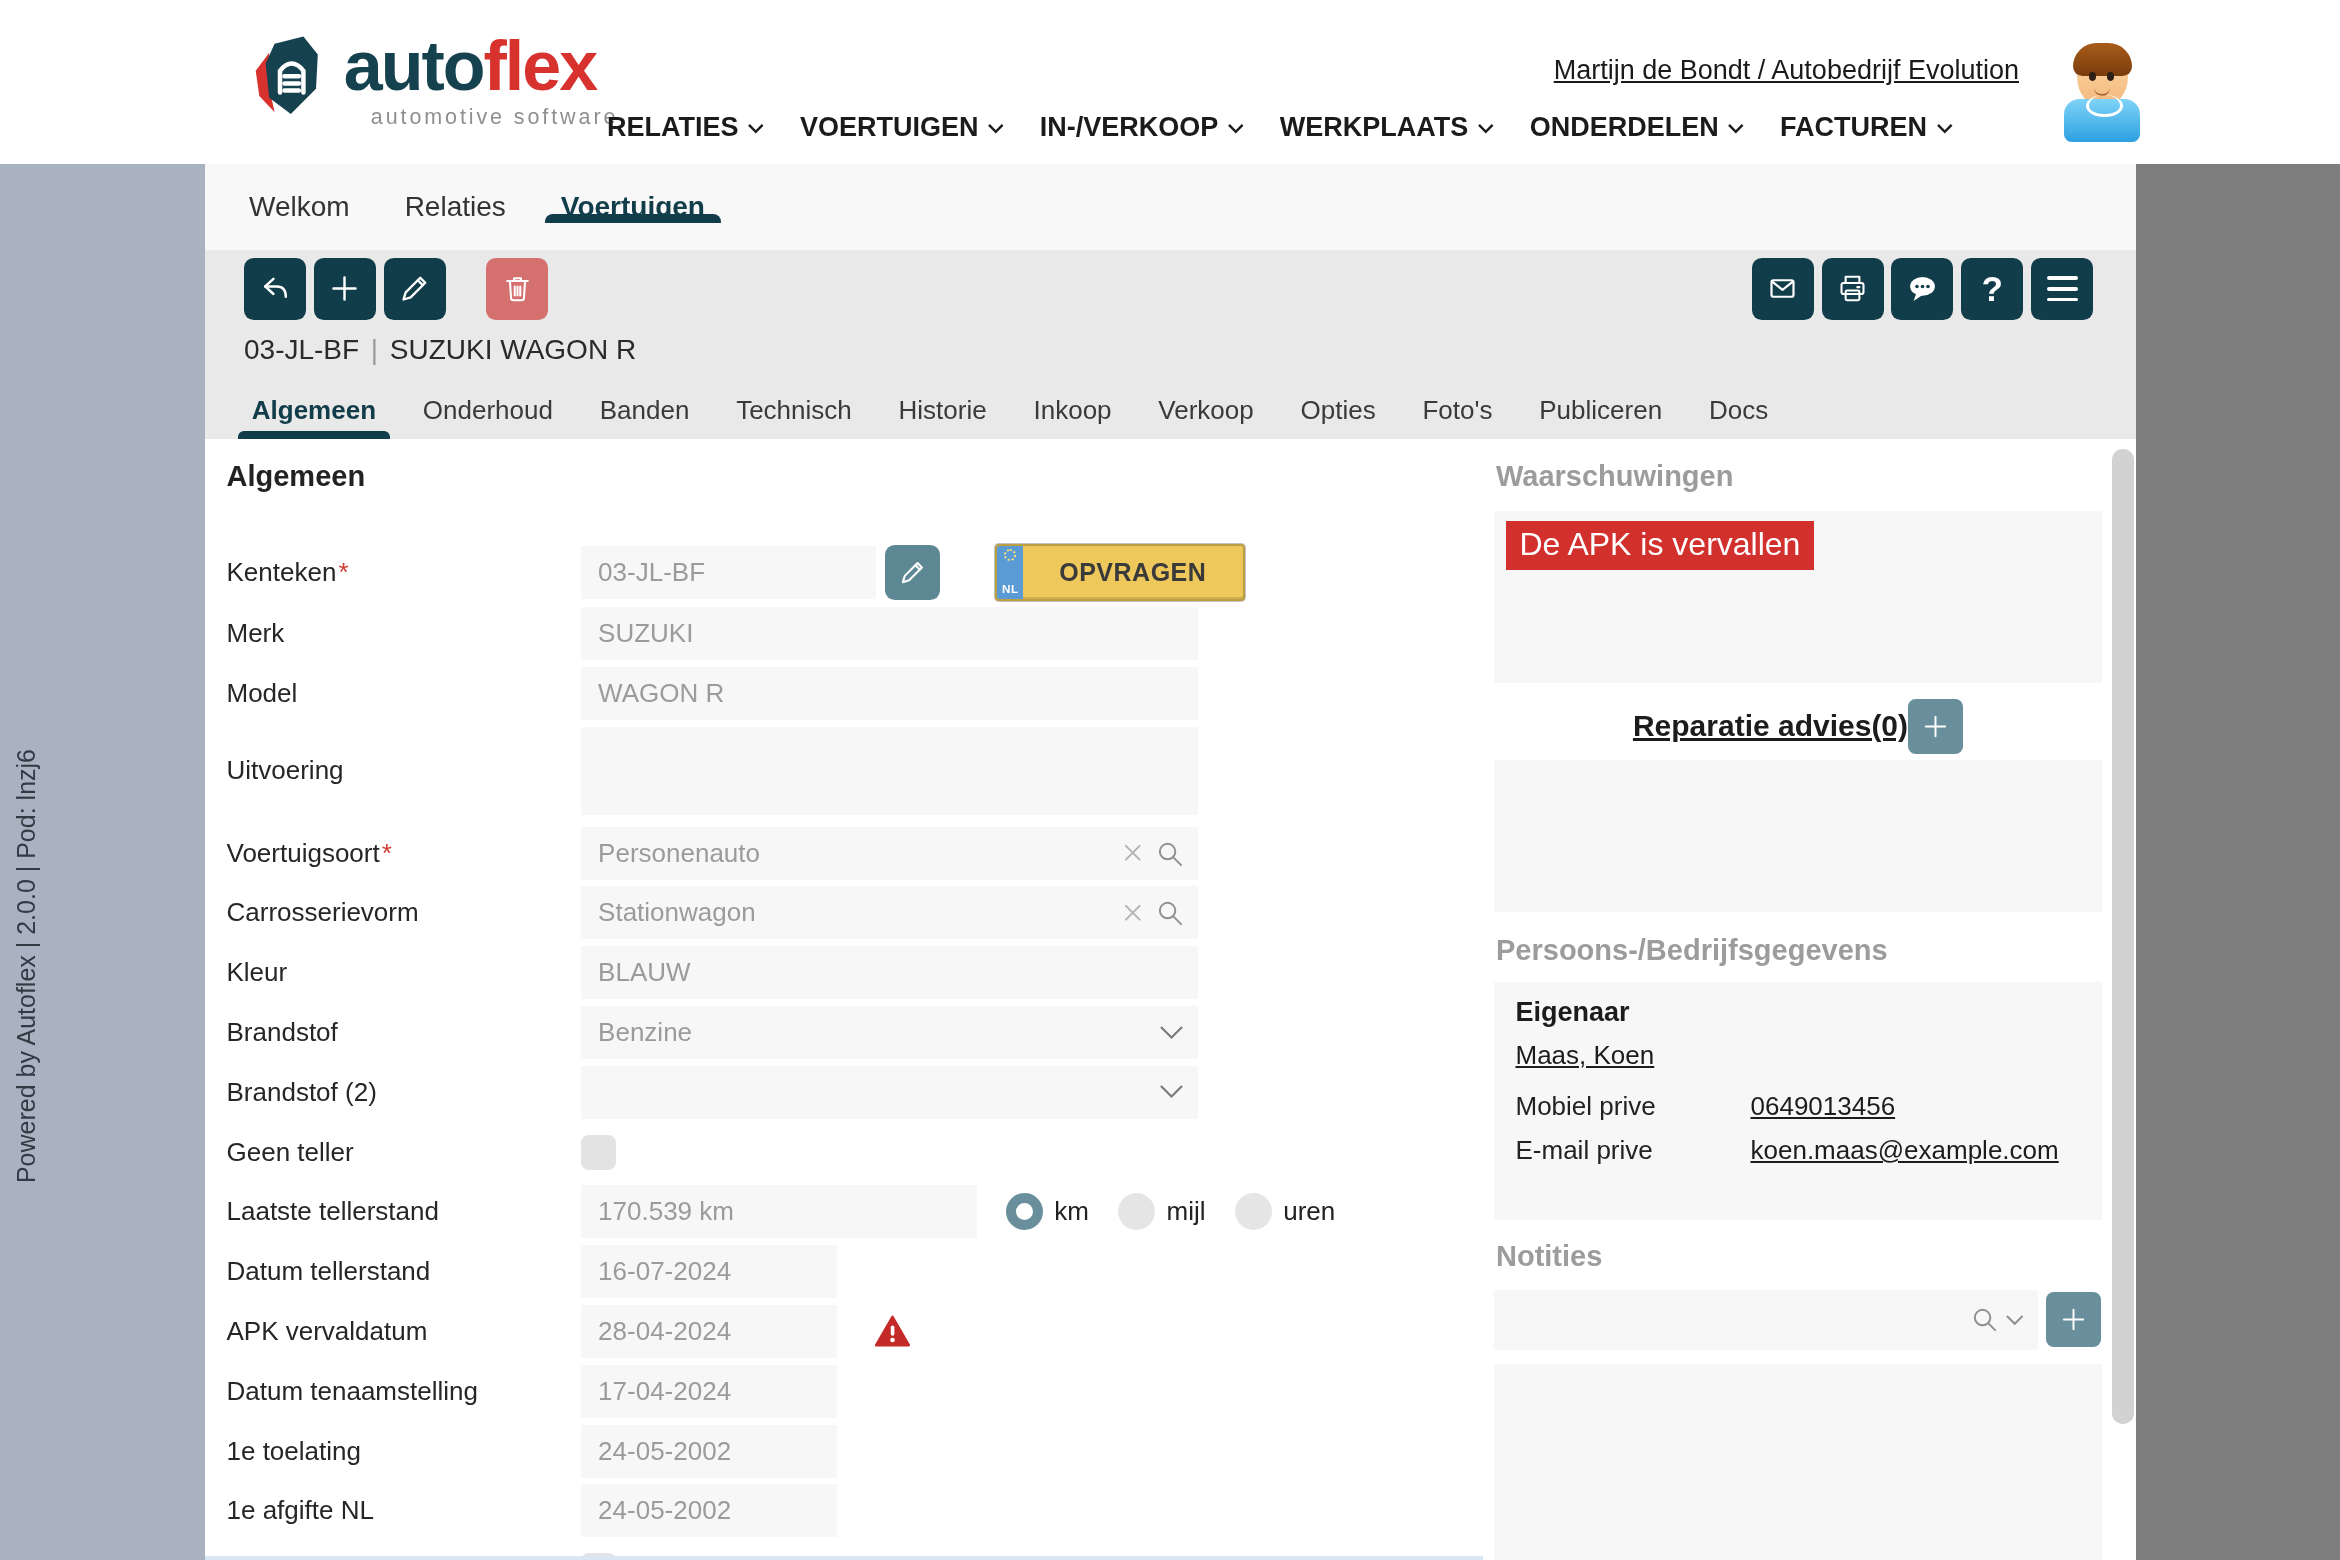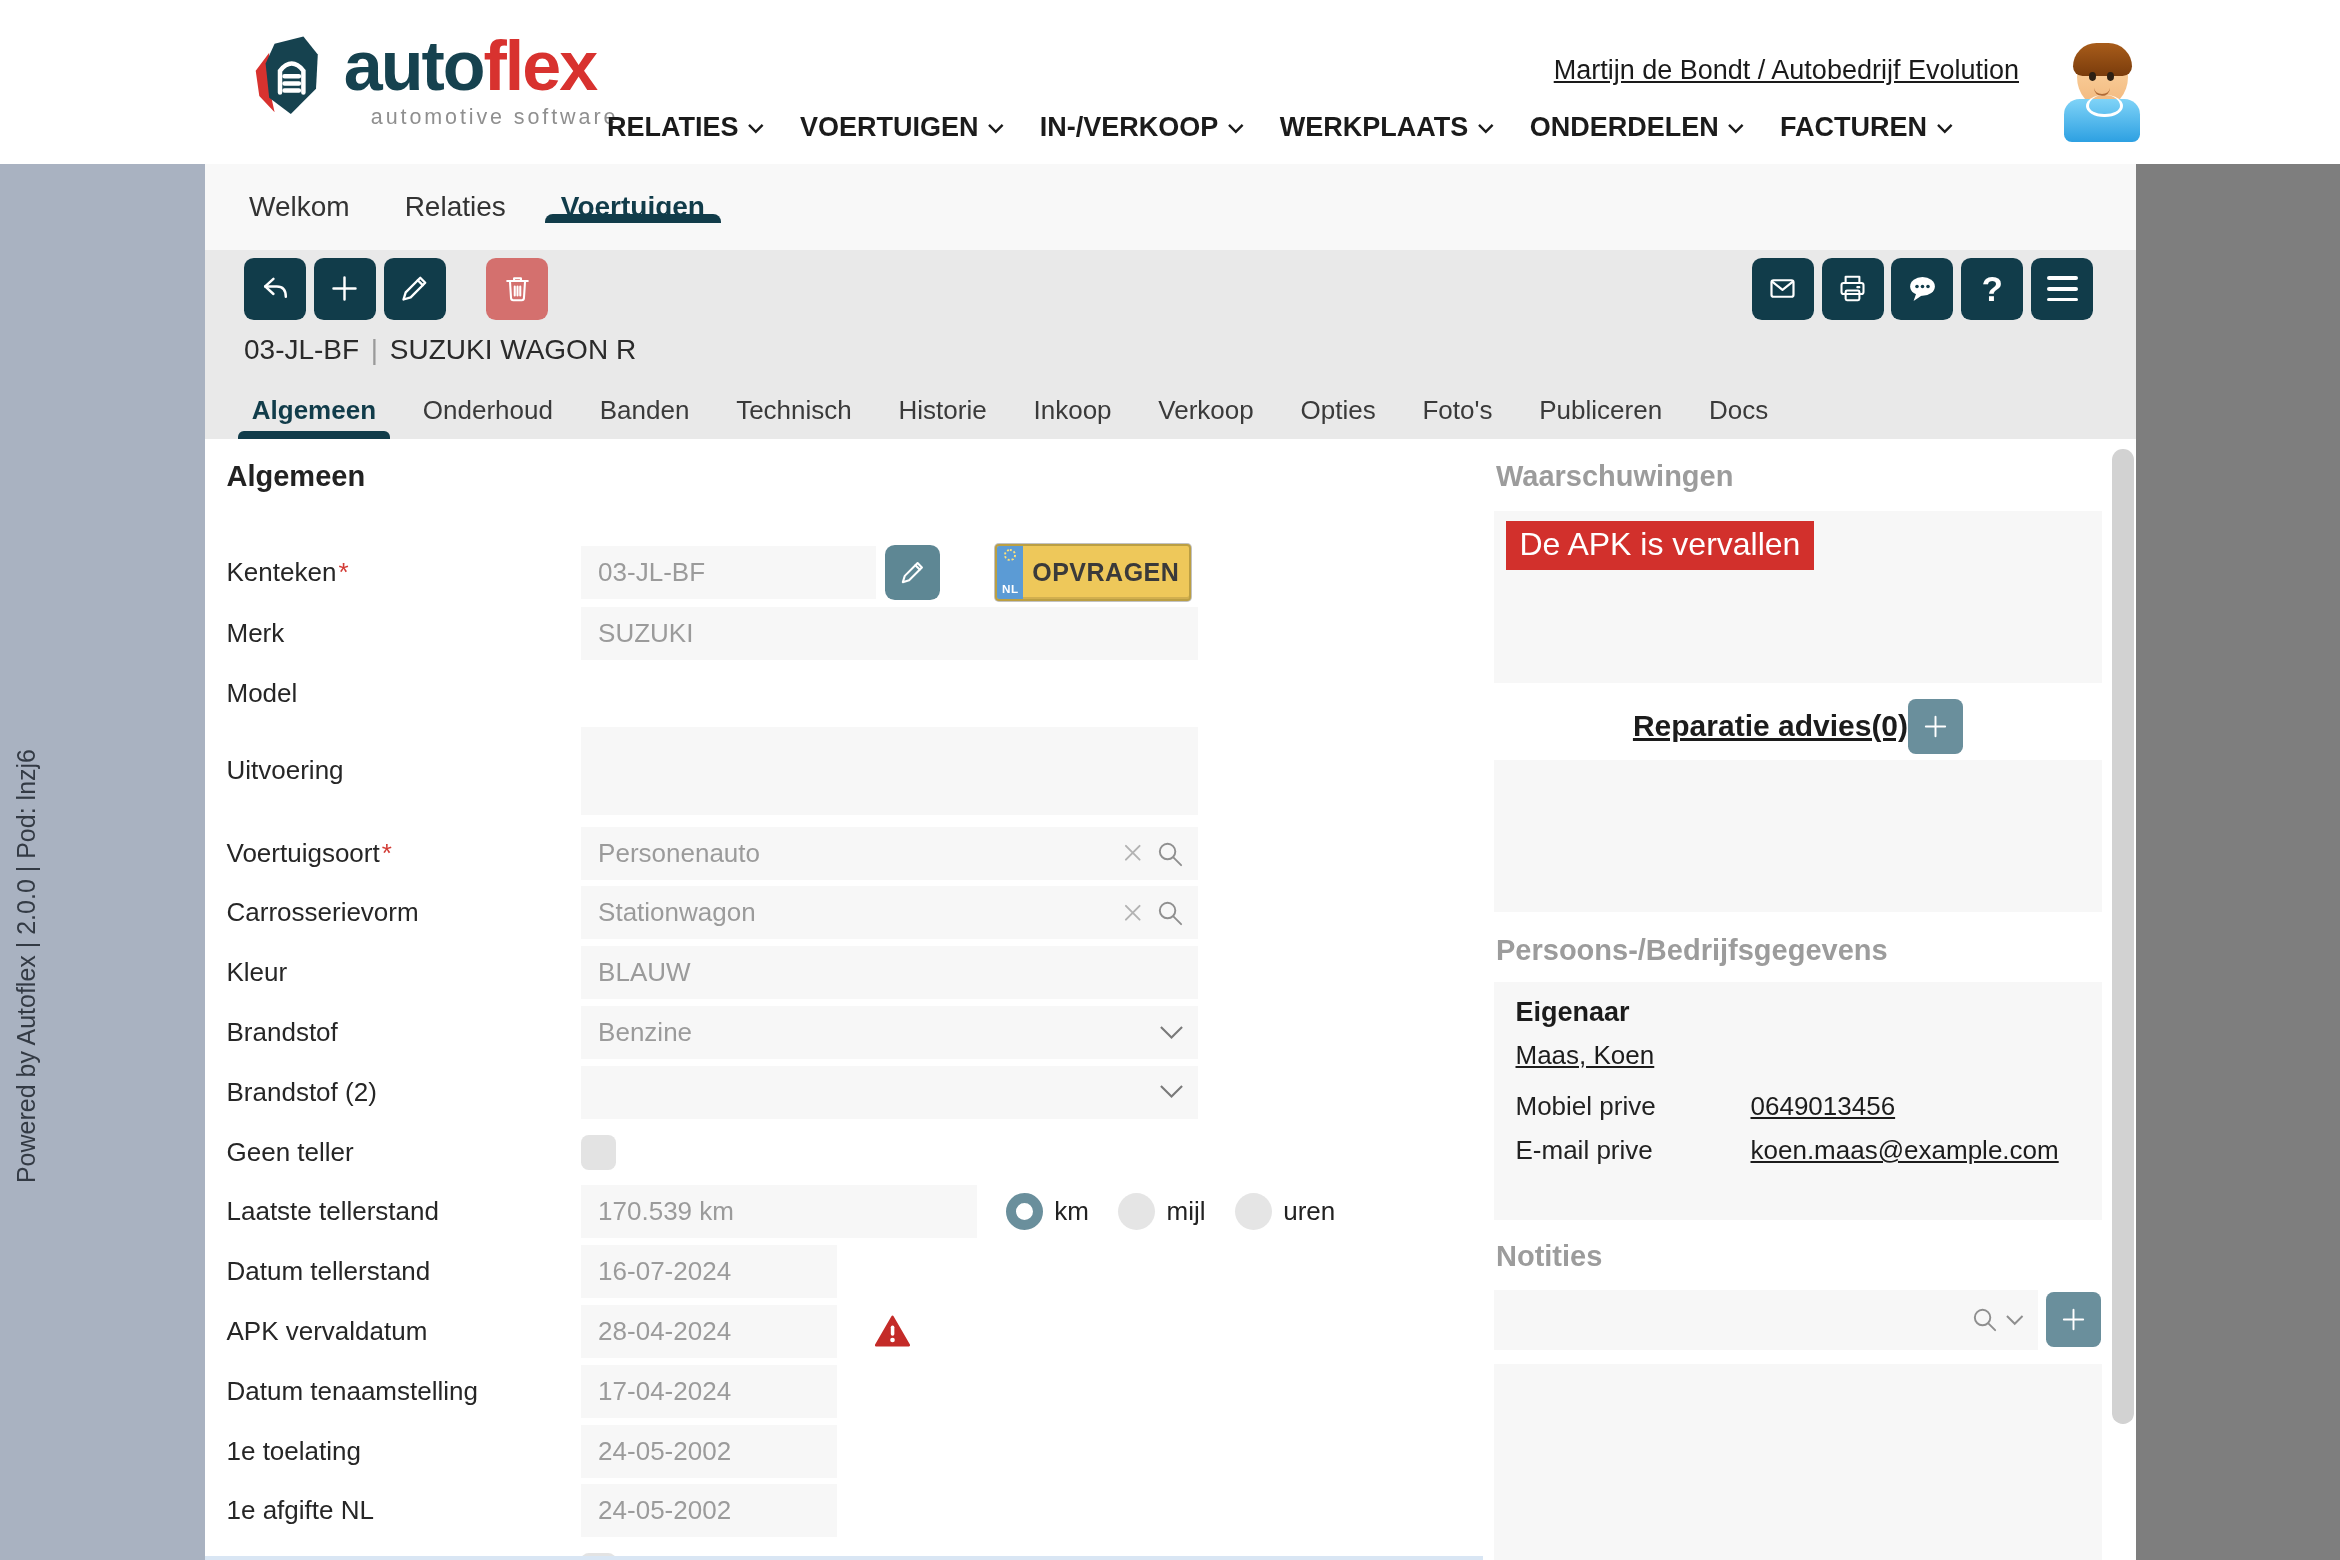--- a/index.html
+++ b/index.html
@@ -70,21 +70,21 @@
   .flabel{width:354px;flex-shrink:0;font-size:26px;color:#262626;}
   .req{color:#d23b35;font-size:26px;vertical-align:top;margin-left:2px;}
   .fld{position:relative;box-sizing:border-box;height:53px;width:617px;background:#f7f7f7;display:flex;align-items:center;padding:0 51px 0 17.6px;font-size:26px;color:#9b9b9b;}
   .fld.noicon{padding-right:17.6px;}
   .fld.tallf{height:88px;}
   .fld.w300{width:295px;}
   .fld.w405{width:396px;}
   .fld.w260{width:256px;}
   .ficons{position:absolute;right:13.7px;top:0;bottom:0;display:flex;align-items:center;gap:11.7px;}
   .minibtn{width:55px;height:55px;border-radius:9.8px;background:#5e8794;display:flex;align-items:center;justify-content:center;margin-left:9.8px;cursor:pointer;flex-shrink:0;}
-  .opvragen{position:relative;box-sizing:border-box;margin-left:55px;width:196px;height:57px;background:#eec85a;border:2px solid #bb9f43;border-radius:3.9px;display:flex;align-items:center;justify-content:center;padding-left:25px;font-size:25px;font-weight:bold;color:#3a3a3a;letter-spacing:0.5px;cursor:pointer;box-shadow:inset 0 -2px 0 rgba(0,0,0,.12),0 0 0 1px rgba(80,80,80,.35);flex-shrink:0;}
+  .opvragen{position:relative;box-sizing:border-box;margin-left:55px;width:250px;height:57px;background:#eec85a;border:2px solid #bb9f43;border-radius:3.9px;display:flex;align-items:center;justify-content:center;padding-left:25px;font-size:25px;font-weight:bold;color:#3a3a3a;letter-spacing:0.5px;cursor:pointer;box-shadow:inset 0 -2px 0 rgba(0,0,0,.12),0 0 0 1px rgba(80,80,80,.35);flex-shrink:0;}
   .nlstrip{position:absolute;left:0;top:0;bottom:0;width:26px;background:#5b9bd5;border-radius:2px 0 0 2px;display:flex;flex-direction:column;justify-content:space-between;align-items:center;padding:3.9px 0;box-sizing:border-box;}
   .eustars{width:11.7px;height:11.7px;border-radius:50%;border:2px dotted #ffe27a;box-sizing:border-box;}
   .nltxt{color:#fff;font-size:11.7px;font-weight:bold;line-height:11.7px;}
   .chk{width:35px;height:35px;border-radius:7.8px;background:#e3e3e3;cursor:pointer;}
   .radios{display:flex;align-items:center;gap:29px;margin-left:29px;}
   .rpair{display:flex;align-items:center;gap:11.7px;cursor:pointer;}
   .radio{width:37px;height:37px;border-radius:50%;box-sizing:border-box;}
   .radio.sel{background:#fff;border:10.7px solid #6a8f9c;}
   .radio.unsel{background:#e5e5e5;}
   .rlabel{font-size:26px;color:#222;}
@@ -318,20 +318,23 @@
 
           <div class="frow">
             <div class="flabel"><span>Merk</span></div>
             <div class="fld noicon">
                 <span>SUZUKI</span>
               </div>
           </div>
 
           <div class="frow">
             <div class="flabel"><span>Model</span></div>
+            <div class="fld noicon">
+                <span>WAGON R</span>
+              </div>
           </div>
 
           <div class="frow tall">
             <div class="flabel"><span>Uitvoering</span></div>
             <div class="fld tallf noicon">
                 <span></span>
               </div>
           </div>
 
           <div class="frow">

